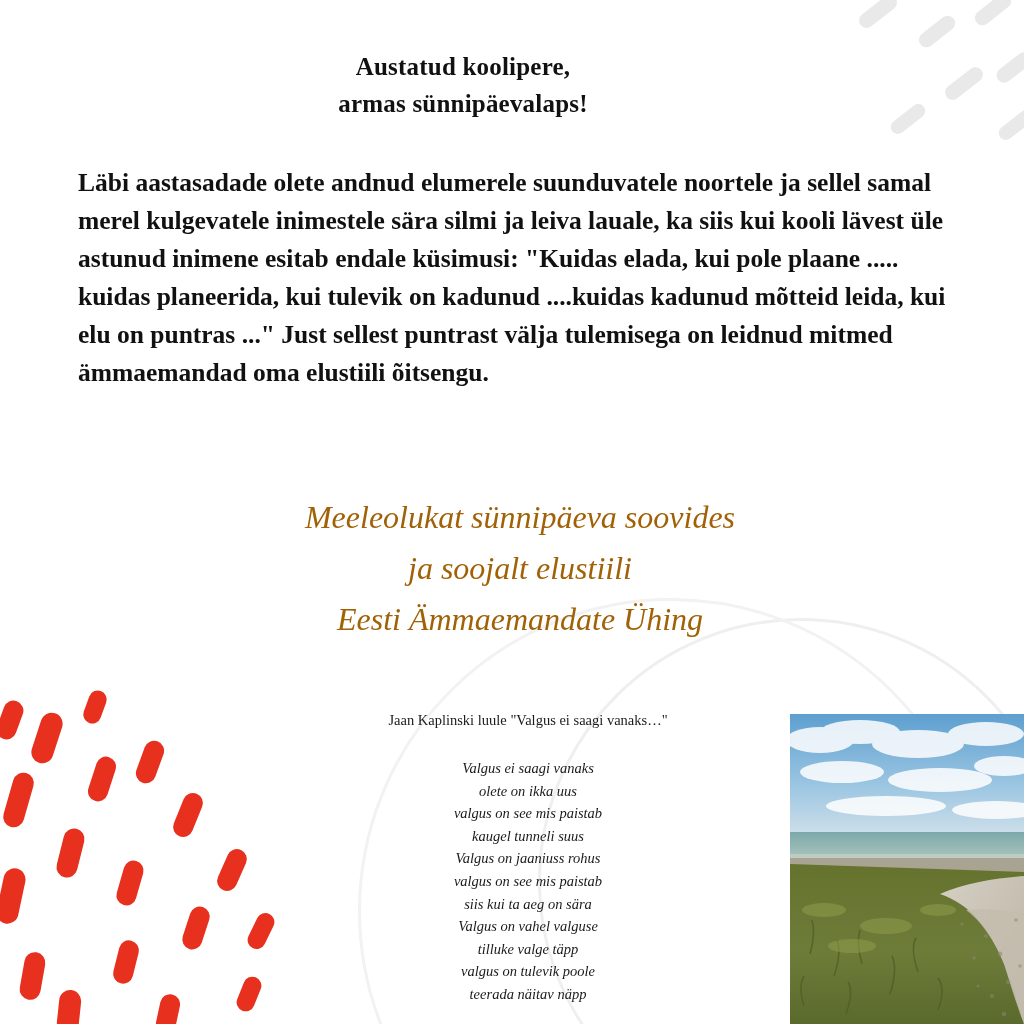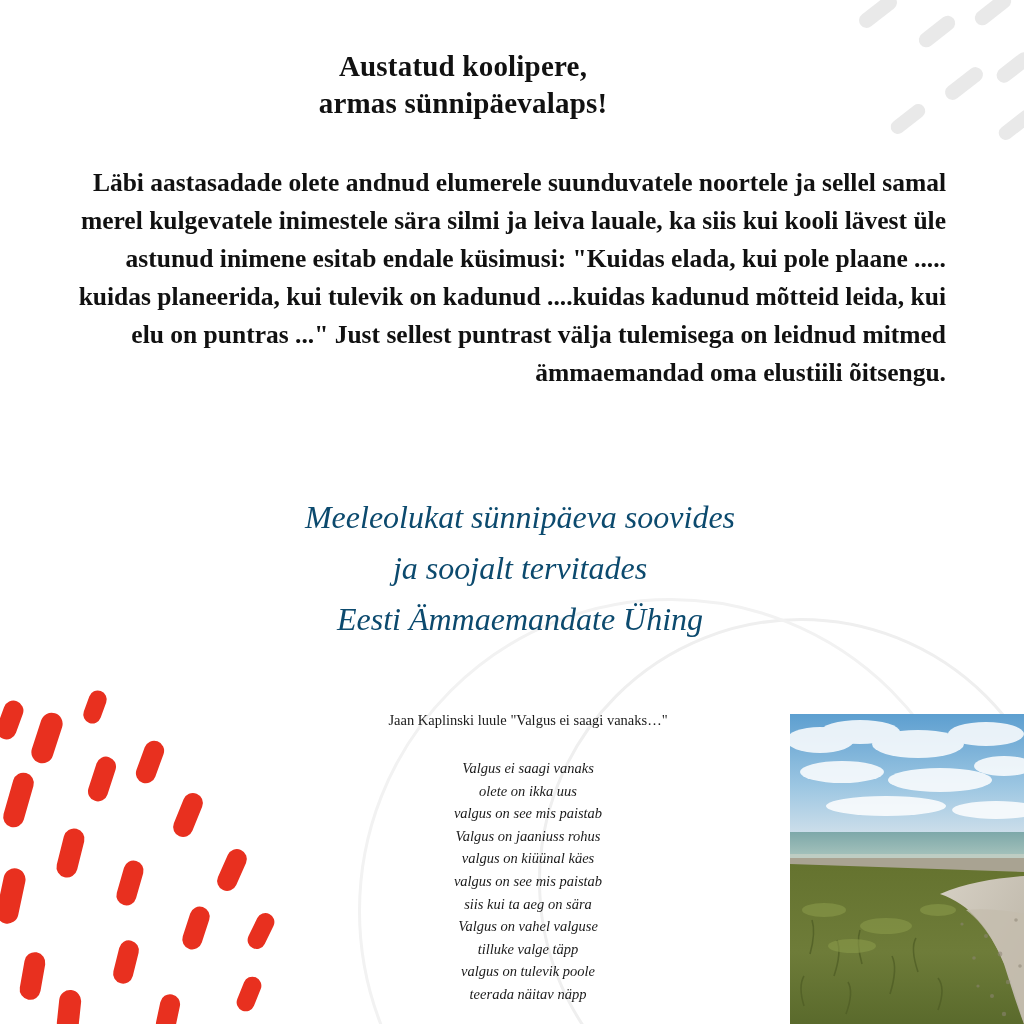--- a/index.html
+++ b/index.html
@@ -60,46 +60,46 @@
   }
 
   
   .greeting {
     position: absolute;
     left: 0;
     top: 48px;
     width: 926px;
     text-align: center;
     font-weight: bold;
-    font-size: 29px;
+    font-size: 25px;
     line-height: 37px;
     letter-spacing: 0.2px;
   }
 
   .body-text {
     position: absolute;
     left: 78px;
     top: 164px;
     width: 868px;
-    text-align: right;
+    text-align: left;
     font-weight: bold;
     font-size: 25.5px;
     line-height: 38px;
   }
 
   .signature {
     position: absolute;
     left: 120px;
     top: 492px;
     width: 800px;
     text-align: center;
     font-style: italic;
     font-size: 32px;
     line-height: 51px;
-    color: #0c4a6e;
+    color: #a16207;
   }
 
   
   .poem-credit {
     position: absolute;
     left: 278px;
     top: 712px;
     width: 500px;
     text-align: center;
     font-size: 14.5px;
@@ -170,32 +170,32 @@
 
   <div class="greeting">
     <div>Austatud koolipere,</div>
     <div>armas sünnipäevalaps!</div>
   </div>
 
   <div class="body-text">Läbi aastasadade olete andnud elumerele suunduvatele noortele ja sellel samal merel kulgevatele inimestele sära silmi ja leiva lauale, ka siis kui kooli lävest üle astunud inimene esitab endale küsimusi: "Kuidas elada, kui pole plaane ..... kuidas planeerida, kui tulevik on kadunud ....kuidas kadunud mõtteid leida, kui elu on puntras ..." Just sellest puntrast välja tulemisega on leidnud mitmed ämmaemandad oma elustiili õitsengu.</div>
 
   <div class="signature">
     <div>Meeleolukat sünnipäeva soovides</div>
-    <div>ja soojalt tervitades</div>
+    <div>ja soojalt elustiili</div>
     <div>Eesti Ämmaemandate Ühing</div>
   </div>
 
   <div class="poem-credit">Jaan Kaplinski luule "Valgus ei saagi vanaks…"</div>
 
   <div class="poem">
     <div>Valgus ei saagi vanaks</div>
     <div>olete on ikka uus</div>
     <div>valgus on see mis paistab</div>
+    <div>kaugel tunneli suus</div>
     <div>Valgus on jaaniuss rohus</div>
-    <div>valgus on kiüünal käes</div>
     <div>valgus on see mis paistab</div>
     <div>siis kui ta aeg on sära</div>
     <div>Valgus on vahel valguse</div>
     <div>tilluke valge täpp</div>
     <div>valgus on tulevik poole</div>
     <div>teerada näitav näpp</div>
   </div>
 
   <div class="photo">
     <svg width="234" height="310" viewBox="0 0 234 310" xmlns="http://www.w3.org/2000/svg">

